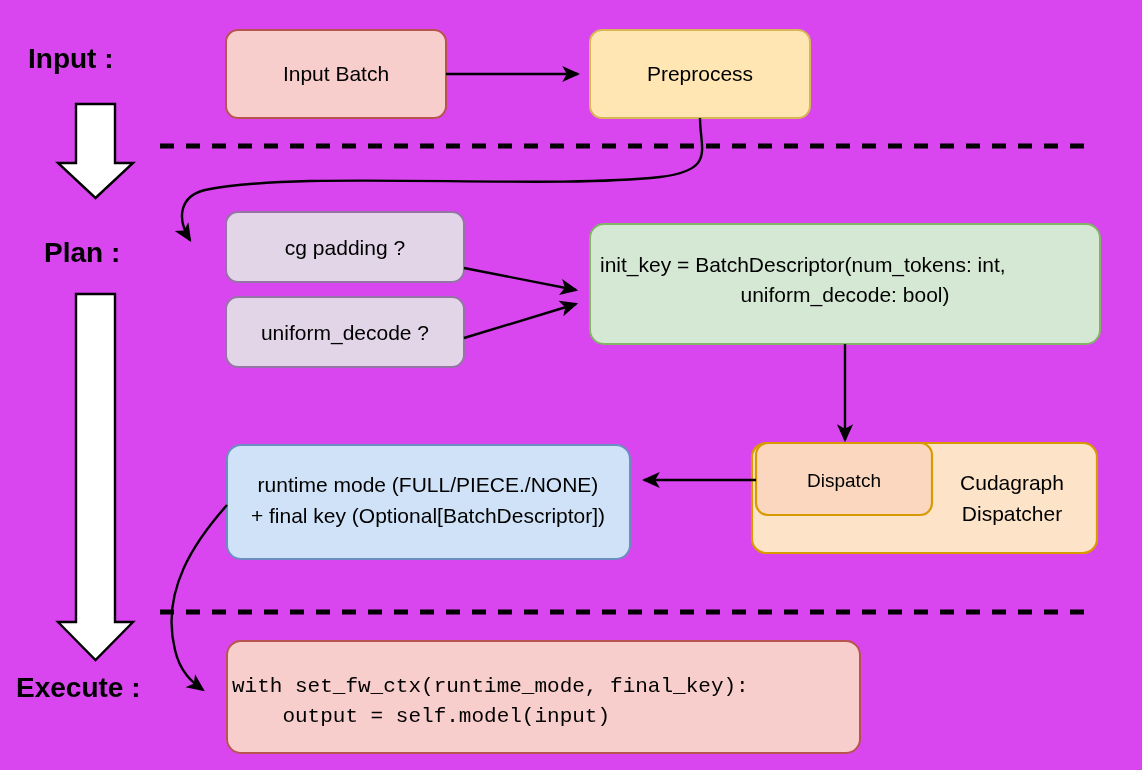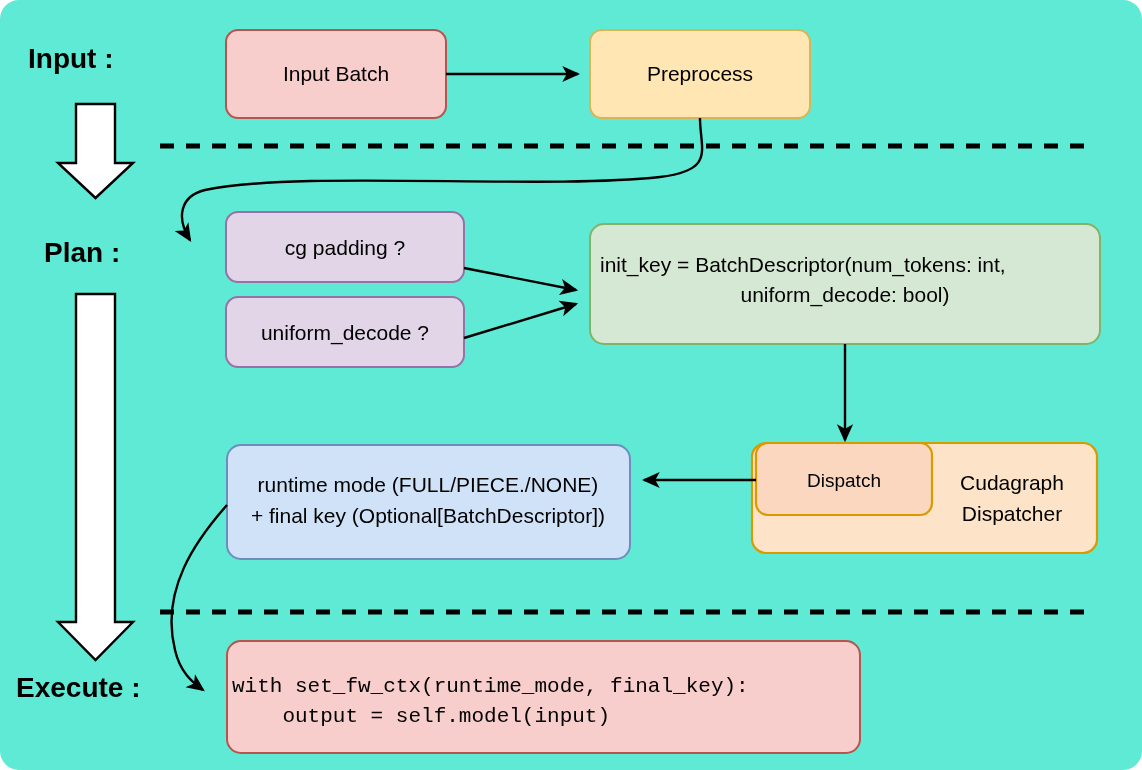--- a/index.html
+++ b/index.html
@@ -1,17 +1,17 @@
 <!DOCTYPE html>
 <html><head>
 <meta charset="utf-8">
 <style>
   html,body{margin:0;padding:0;background:#ffffff;}
   body{width:1142px;height:770px;overflow:hidden;font-family:"Liberation Sans",sans-serif;}
-  #stage{position:relative;width:1142px;height:770px;background:#5eead4;border-radius:19px;}
+  #stage{position:relative;width:1142px;height:770px;background:#d946ef;}
   svg#diagram{position:absolute;left:0;top:0;width:1142px;height:770px;display:block;}
   .stage-label{font-family:"Liberation Sans",sans-serif;font-weight:bold;font-size:28px;fill:#000;}
   .node-text{font-family:"Liberation Sans",sans-serif;font-size:21px;fill:#000;}
   .node-text-sm{font-family:"Liberation Sans",sans-serif;font-size:19px;fill:#000;}
   .node-text-code{font-family:"Liberation Mono",monospace;font-size:21px;fill:#000;}
   .edge{fill:none;stroke:#000;stroke-width:2.4;}
   .divider{fill:none;stroke:#000;stroke-width:5;stroke-dasharray:14 12;stroke-linecap:butt;}
   .blockarrow{fill:#ffffff;stroke:#000;stroke-width:2.4;stroke-linejoin:miter;}
 </style>
 </head>

